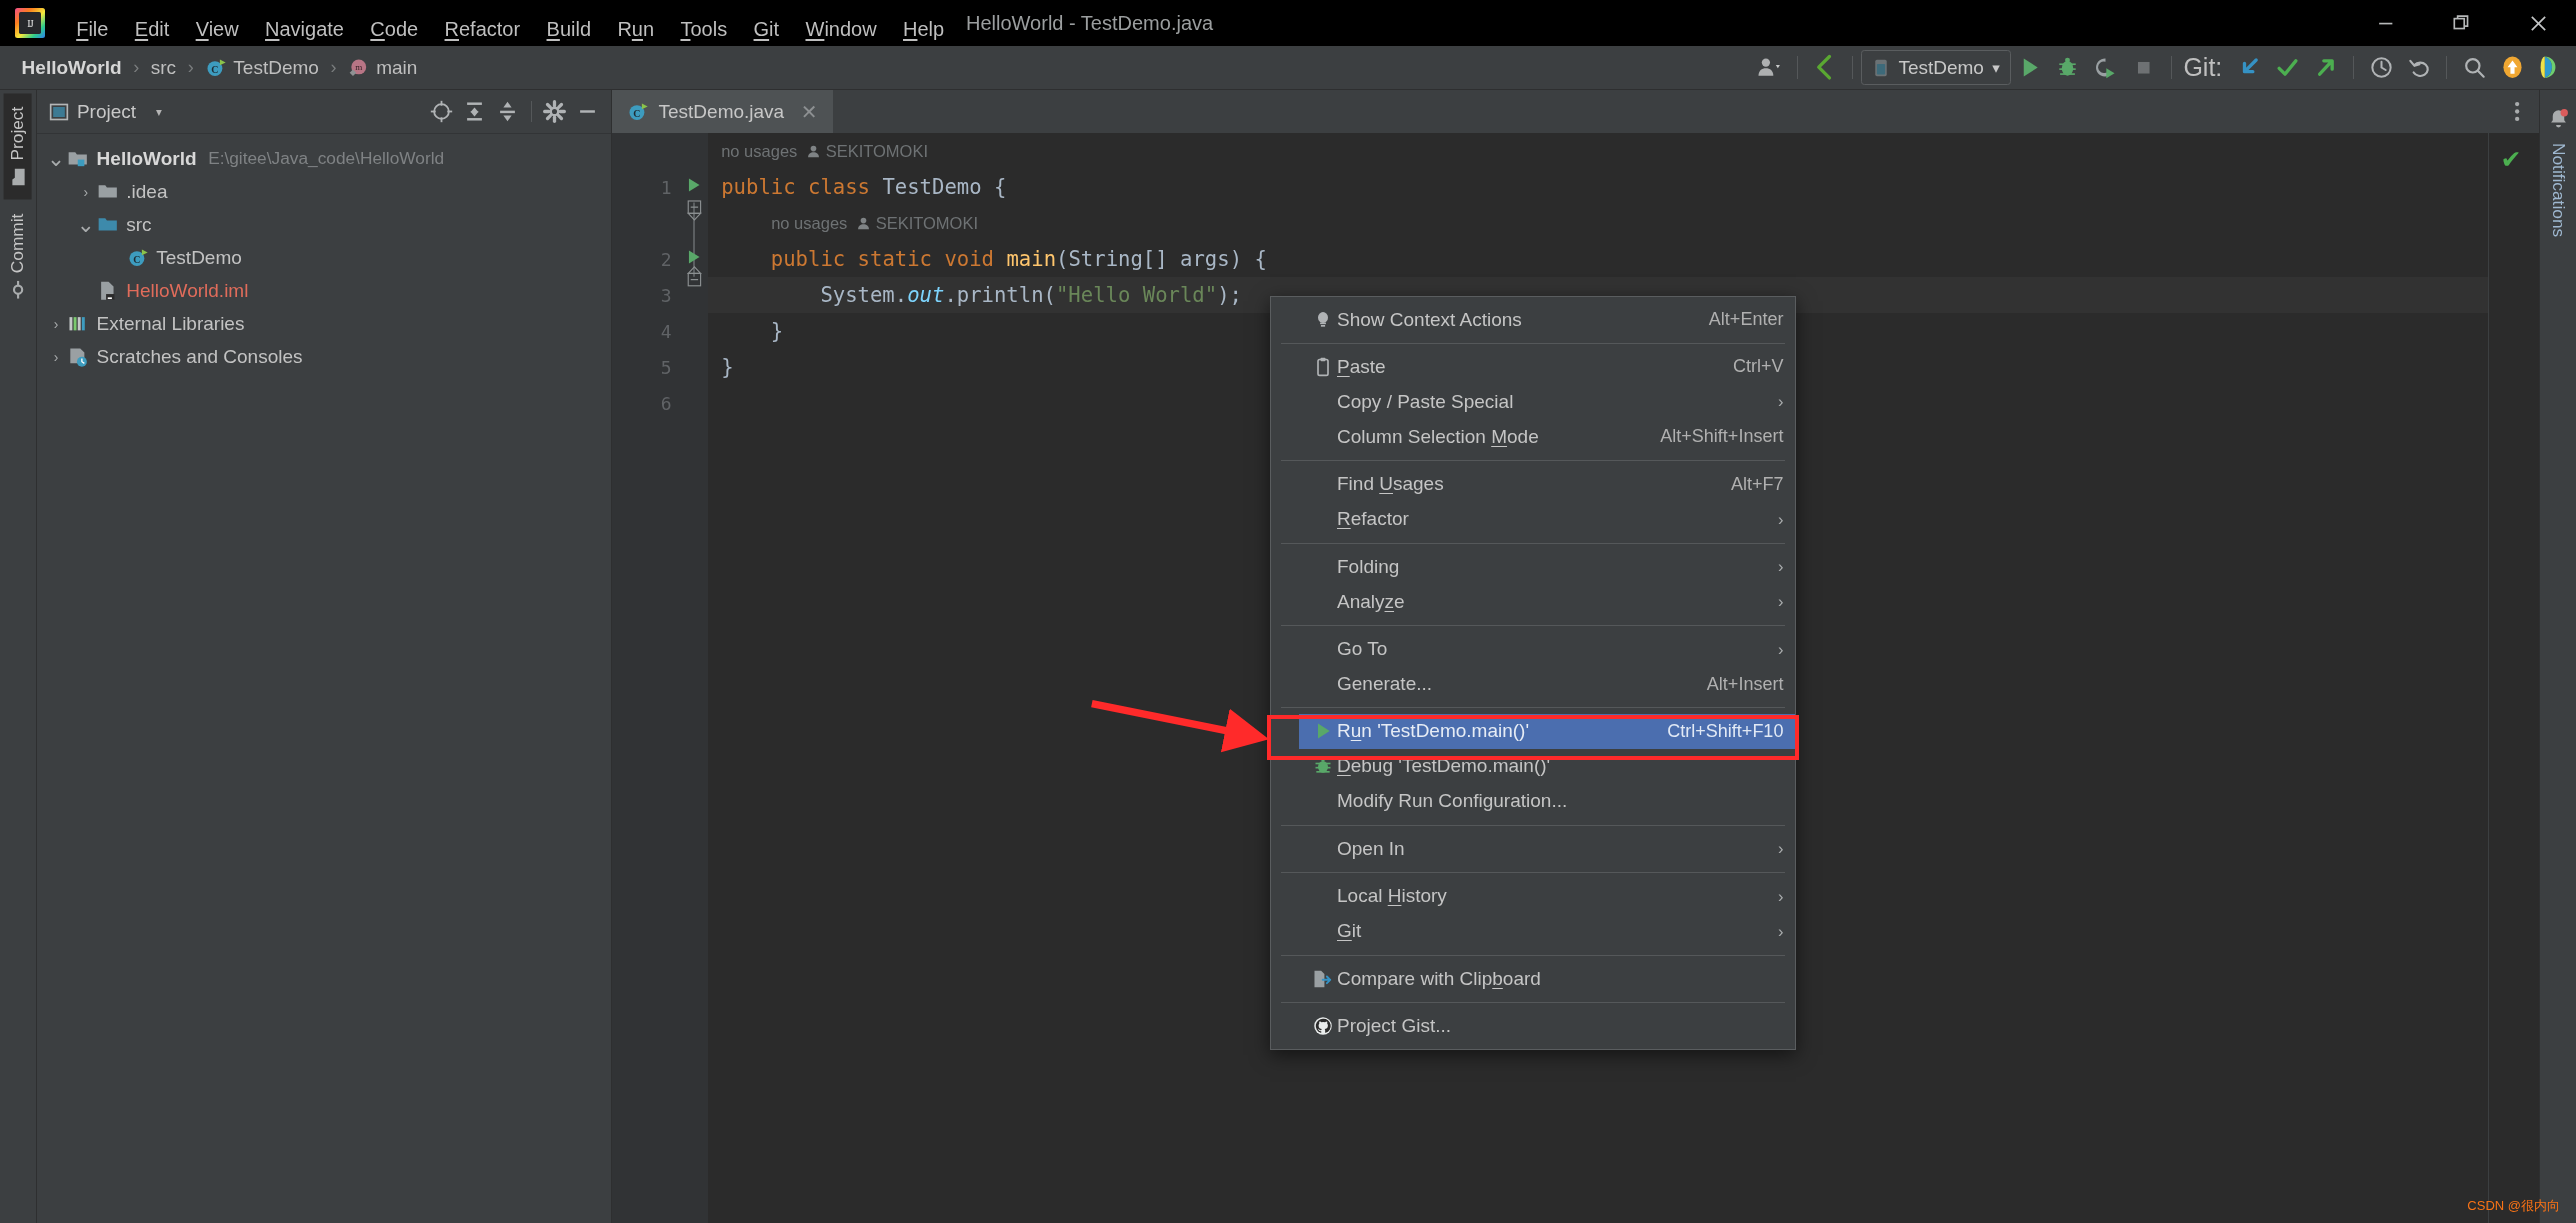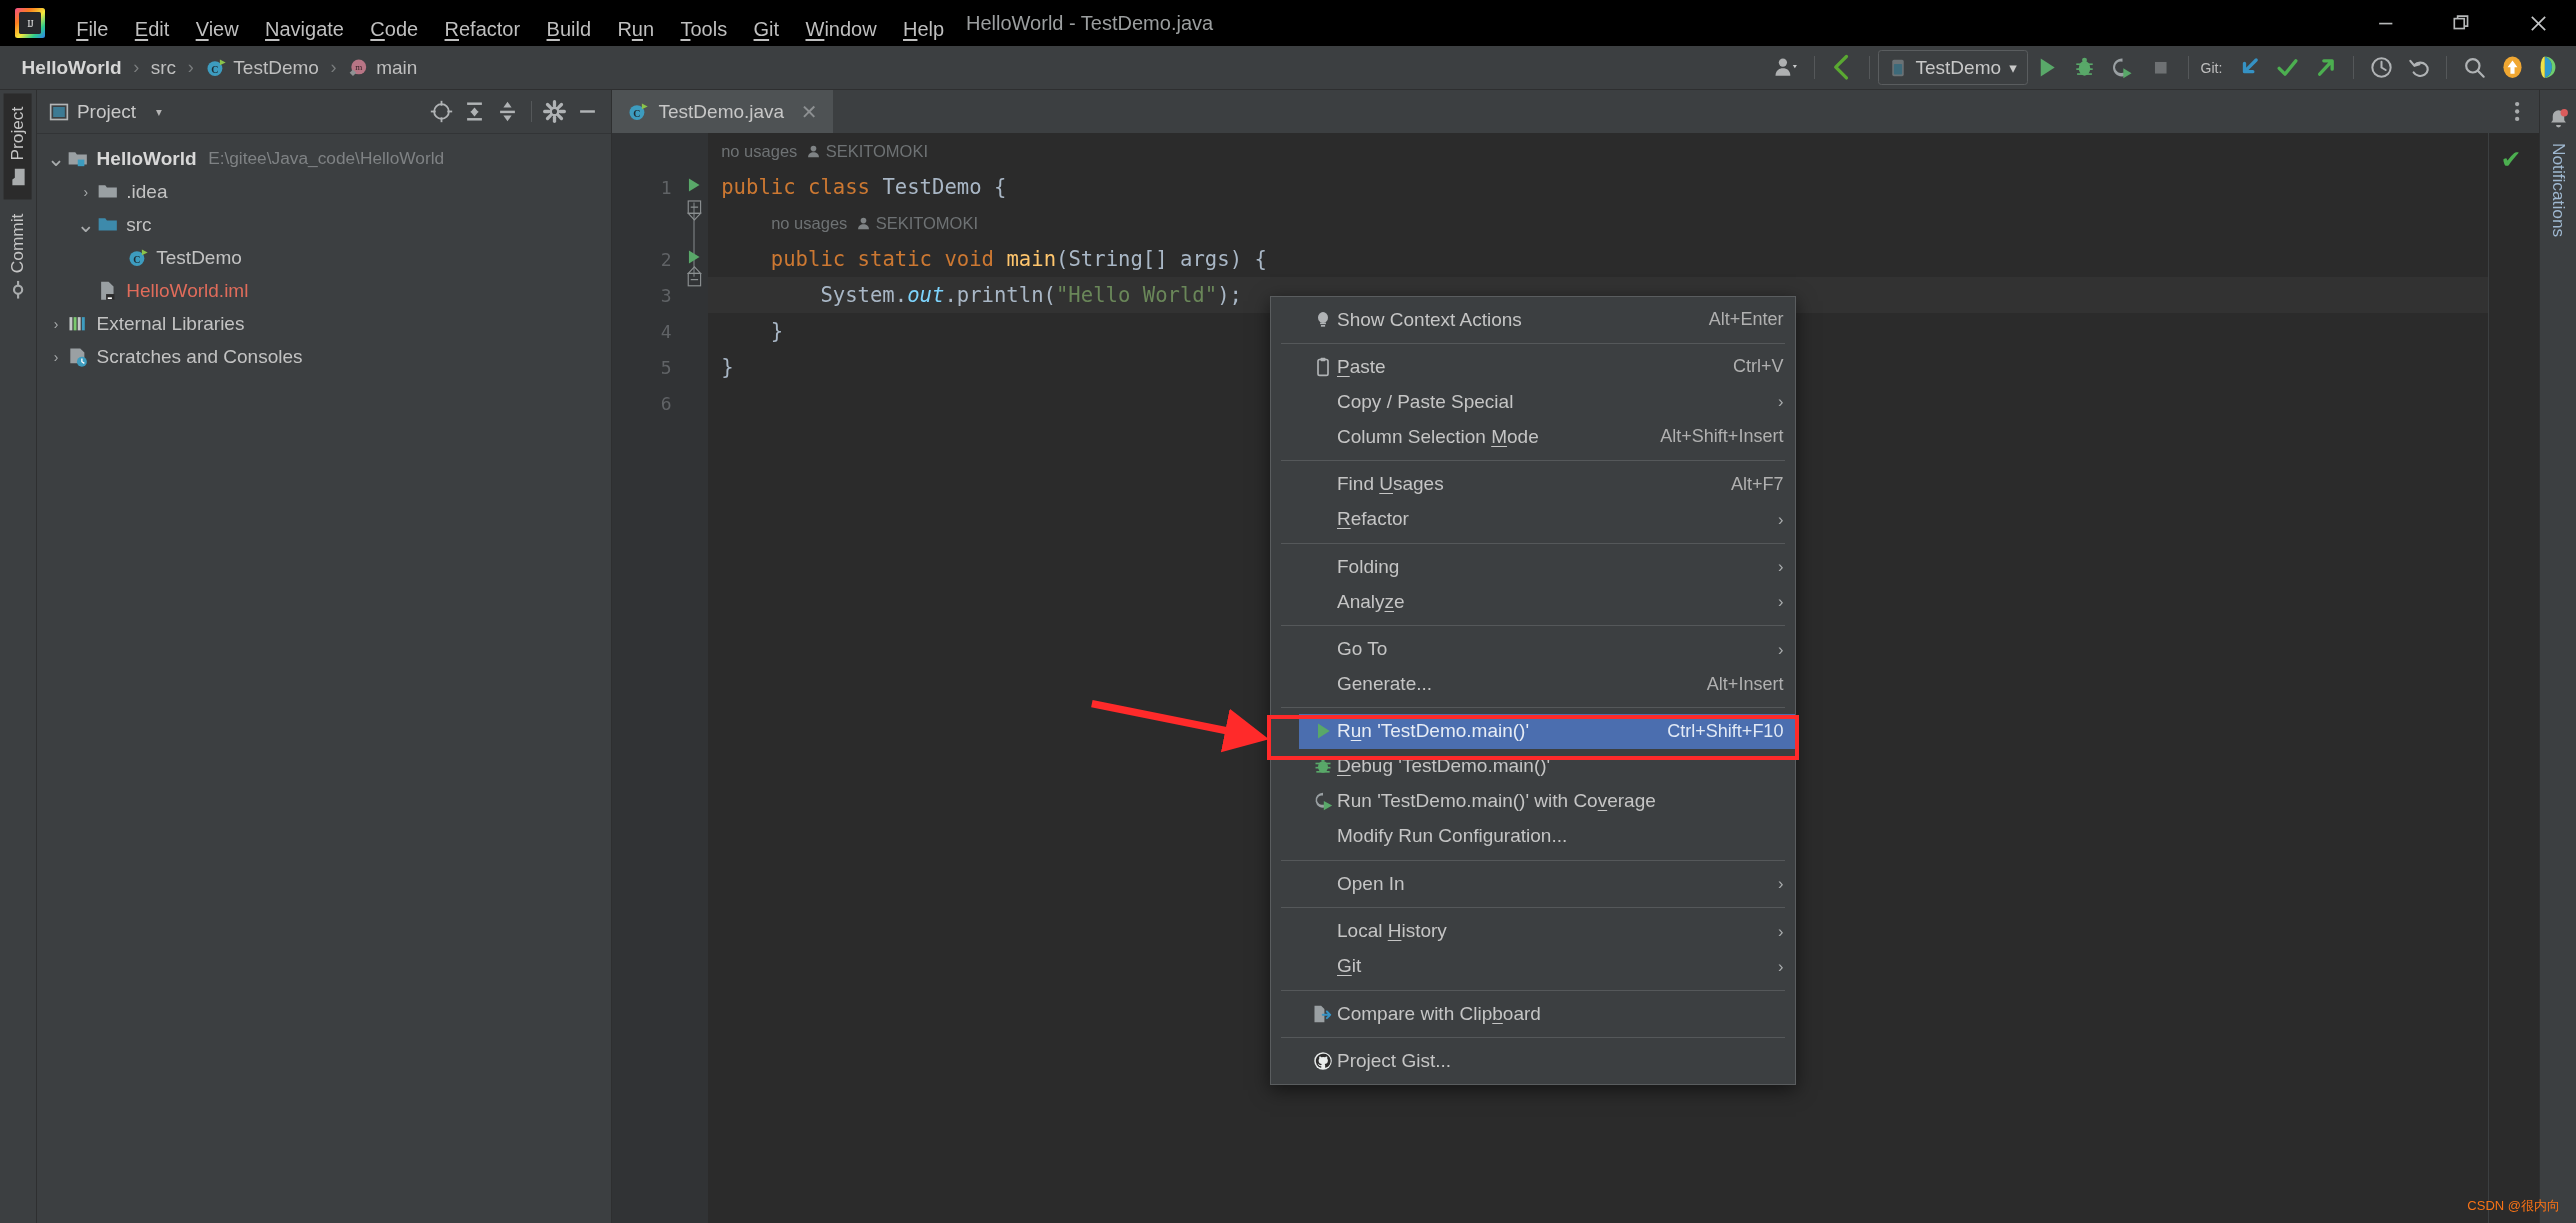--- a/index.html
+++ b/index.html
@@ -34,21 +34,21 @@
      border-bottom:0.8px solid #2e2f30;position:relative;}
   .crumbs{display:flex;align-items:center;margin-left:15px;gap:0;}
   .crumb{display:flex;align-items:center;font-size:19px;color:#bfbfbf;padding:2.5px 6.6px;white-space:nowrap;}
   .crumb.bold{font-weight:bold;color:#d6d6d6;}
   .sep{color:#7a7d7e;font-size:18px;padding:0 5px;}
   .tb-right{margin-left:auto;display:flex;align-items:center;gap:0;padding-right:6.6px;}
   .tb-btn{width:38px;height:38px;display:flex;align-items:center;justify-content:center;border-radius:2.5px;}
   .tb-divider{width:0.8px;height:23px;background:#55585a;margin:0 8.3px;}
   .runcfg{display:flex;align-items:center;gap:8.3px;height:33px;padding:0 10px;
      border:0.8px solid #5a5d5f;border-radius:3.3px;font-size:19px;color:#c8c8c8;}
-  .git-label{font-size:14px;color:#bfbfbf;margin:0 8.3px 0 3.3px;}
+  .git-label{font-size:25px;color:#bfbfbf;margin:0 8.3px 0 3.3px;}
 
   
   .main{flex:1 1 auto;display:flex;min-height:0;}
 
   
   .toolstrip{width:36px;flex:0 0 36px;background:#3c3f41;border-right:0.8px solid #2e2f30;
      display:flex;flex-direction:column;align-items:center;padding-top:3.3px;}
   .strip-item{writing-mode:vertical-rl;text-orientation:mixed;transform:rotate(180deg);
      font-size:17.3px;color:#c6c6c6;padding:13.2px 3.3px;display:flex;align-items:center;gap:8.3px;
      white-space:nowrap;}
@@ -627,29 +627,20 @@
             <ellipse cx="12" cy="13" rx="6" ry="7" fill="#59a869"></ellipse>
             <line x1="3" y1="9" x2="21" y2="9" stroke="#59a869" stroke-width="2"></line>
             <line x1="3" y1="14" x2="21" y2="14" stroke="#59a869" stroke-width="2"></line>
             <line x1="4" y1="19" x2="20" y2="19" stroke="#59a869" stroke-width="2"></line>
             <circle cx="12" cy="4" r="2.5" fill="#59a869"></circle>
           </svg>
         </span>
         <span class="ci-label"><u>D</u>ebug 'TestDemo.main()'</span>
       </div>
       <div class="ci">
-        <span class="ci-ico">
-          <svg width="20" height="20" viewBox="0 0 24 24">
-            <path d="M12 2 a9 9 0 1 0 3 17.5 l-2.5-3.4 a5.6 5.6 0 1 1 -0.5-10.6z" fill="#9aa0a3"></path>
-            <polygon points="13,12 23,17.5 13,23" fill="#59a869"></polygon>
-          </svg>
-        </span>
-        <span class="ci-label">Run 'TestDemo.main()' with Co<u>v</u>erage</span>
-      </div>
-      <div class="ci">
         <span class="ci-ico"></span>
         <span class="ci-label">Modify Run Configuration...</span>
       </div>
       <div class="ci-sep"></div>
       <div class="ci">
         <span class="ci-ico"></span>
         <span class="ci-label">Open In</span>
         <span class="ci-arrow">›</span>
       </div>
       <div class="ci-sep"></div>

